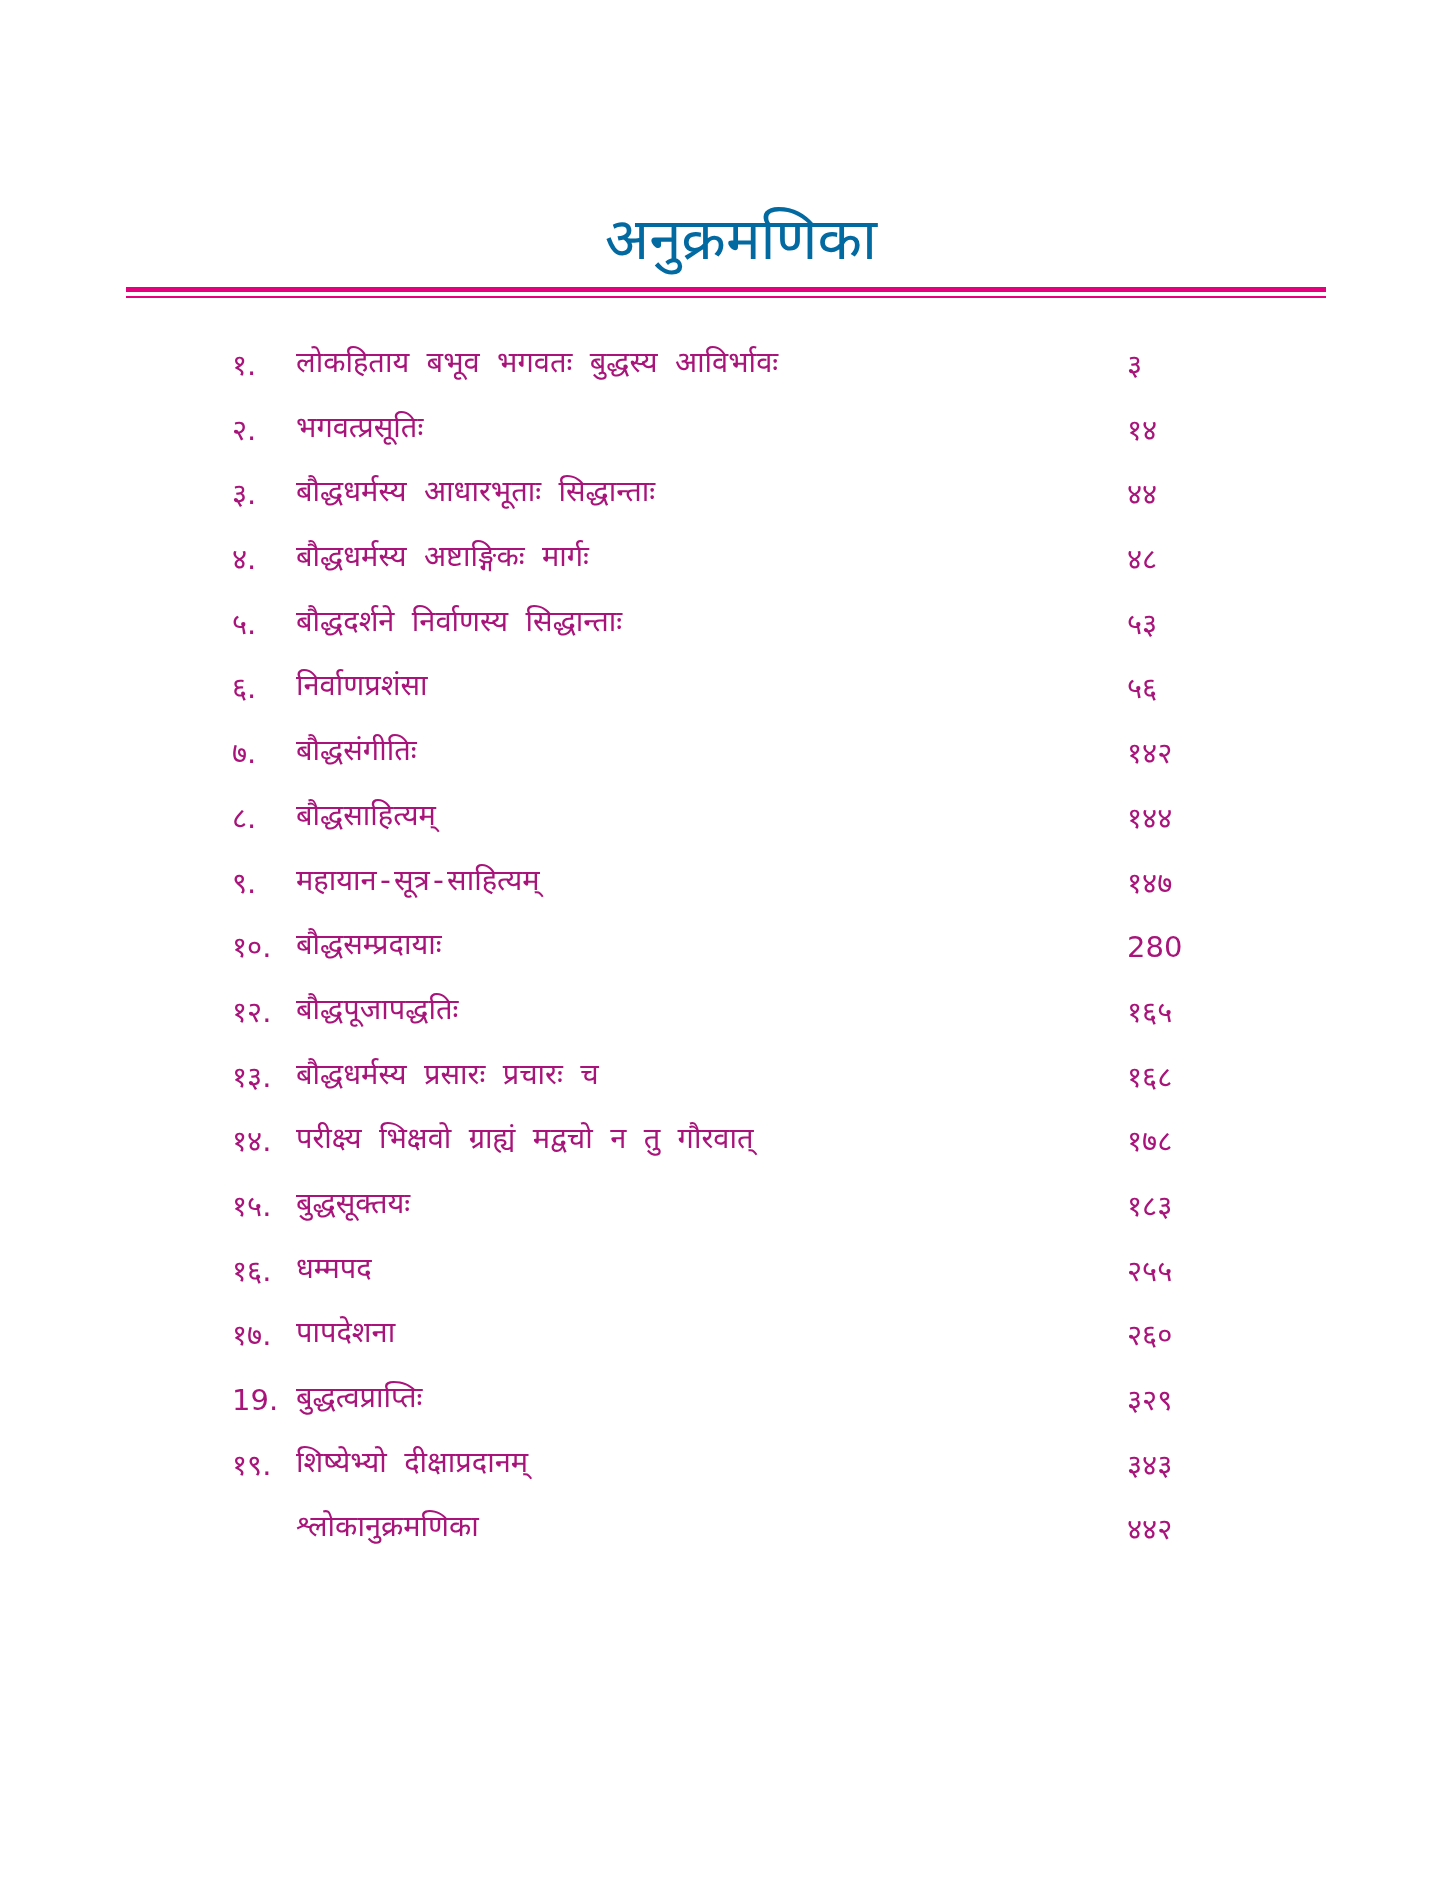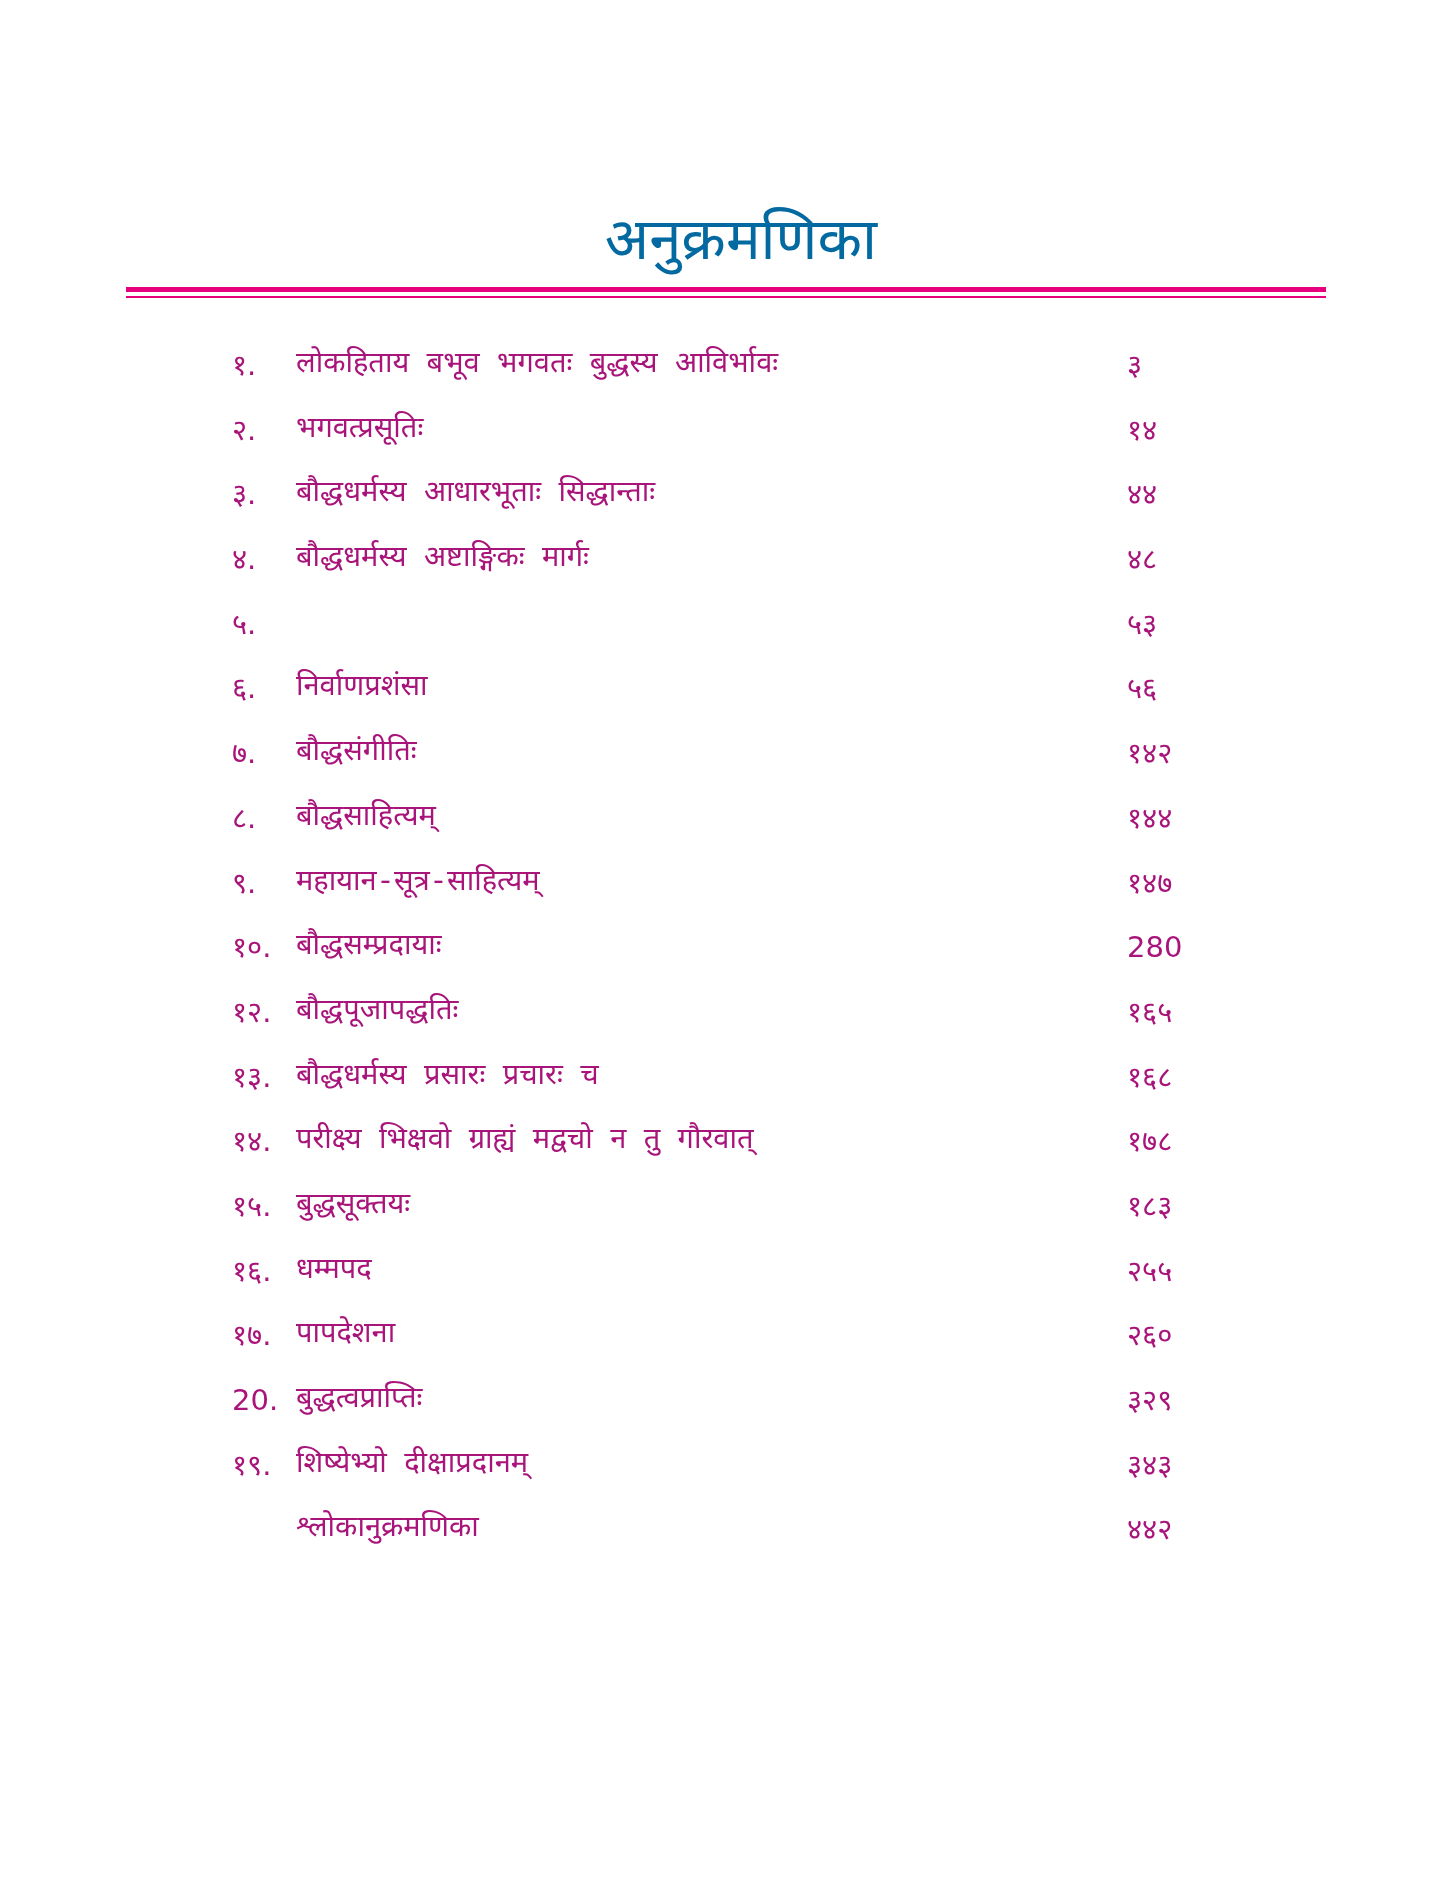--- a/index.html
+++ b/index.html
@@ -109,20 +109,21 @@
       <span class="toc-title">बौद्धधर्मस्य आधारभूताः सिद्धान्ताः</span>
       <span class="toc-page">४४</span>
     </li>
     <li class="toc-row">
       <span class="toc-num">४.</span>
       <span class="toc-title">बौद्धधर्मस्य अष्टाङ्गिकः मार्गः</span>
       <span class="toc-page">४८</span>
     </li>
     <li class="toc-row">
       <span class="toc-num">५.</span>
+      <span class="toc-title">बौद्धदर्शने निर्वाणस्य सिद्धान्ताः</span>
       <span class="toc-page">५३</span>
     </li>
     <li class="toc-row">
       <span class="toc-num">६.</span>
       <span class="toc-title">निर्वाणप्रशंसा</span>
       <span class="toc-page">५६</span>
     </li>
     <li class="toc-row">
       <span class="toc-num">७.</span>
       <span class="toc-title">बौद्धसंगीतिः</span>
@@ -167,21 +168,21 @@
       <span class="toc-num">१६.</span>
       <span class="toc-title">धम्मपद</span>
       <span class="toc-page">२५५</span>
     </li>
     <li class="toc-row">
       <span class="toc-num">१७.</span>
       <span class="toc-title">पापदेशना</span>
       <span class="toc-page">२६०</span>
     </li>
     <li class="toc-row">
-      <span class="toc-num">20.</span>
+      <span class="toc-num">19.</span>
       <span class="toc-title">बुद्धत्वप्राप्तिः</span>
       <span class="toc-page">३२९</span>
     </li>
     <li class="toc-row">
       <span class="toc-num">१९.</span>
       <span class="toc-title">शिष्येभ्यो दीक्षाप्रदानम्</span>
       <span class="toc-page">३४३</span>
     </li>
     <li class="toc-row">
       <span class="toc-num"></span>

